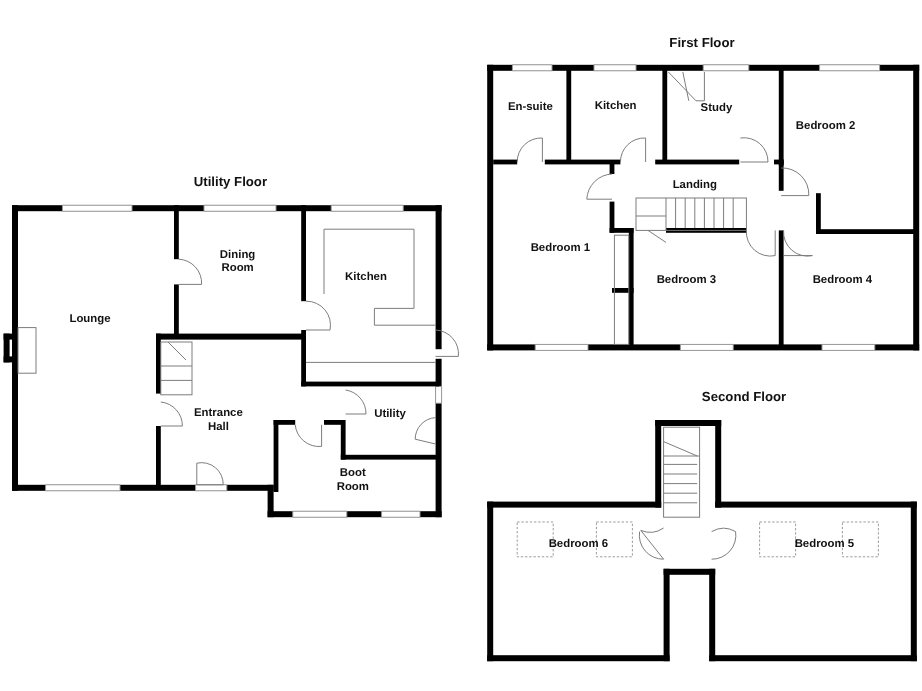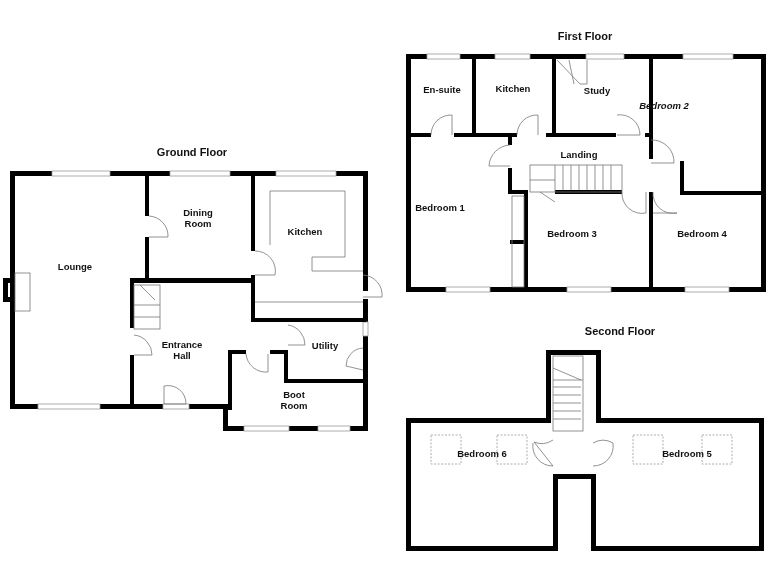--- a/index.html
+++ b/index.html
@@ -159,37 +159,37 @@
     <path class="door" d="M533,443 A20,20 0 0 0 553,466"></path>
     <path class="door" d="M593,443 A20,20 0 0 1 613,443 A20,20 0 0 1 593,466"></path>
 
     <rect class="dash" x="431" y="435" width="30" height="29"></rect>
     <rect class="dash" x="497" y="435" width="30" height="29"></rect>
     <rect class="dash" x="633" y="435" width="30" height="29"></rect>
     <rect class="dash" x="702" y="435" width="30" height="29"></rect>
   </g>
 </svg>
 
-<div class="title" style="left:192px;top:152px;">Ground Floor</div>
+<div class="title" style="left:192px;top:152px;">Utility Floor</div>
 <div class="title" style="left:585px;top:36px;">First Floor</div>
 <div class="title" style="left:620px;top:331px;">Second Floor</div>
 
 <div class="lbl" style="left:75px;top:266px;">Lounge</div>
 <div class="lbl" style="left:198px;top:218px;">Dining
 Room</div>
 <div class="lbl" style="left:305px;top:231px;">Kitchen</div>
 <div class="lbl" style="left:182px;top:350px;">Entrance
 Hall</div>
 <div class="lbl" style="left:325px;top:345px;">Utility</div>
 <div class="lbl" style="left:294px;top:400px;">Boot
 Room</div>
 
 <div class="lbl" style="left:442px;top:89px;">En-suite</div>
 <div class="lbl" style="left:513px;top:88px;">Kitchen</div>
 <div class="lbl" style="left:597px;top:90px;">Study</div>
-<div class="lbl" style="left:664px;top:105px;font-style:italic;">Bedroom 2</div>
+<div class="lbl" style="left:688px;top:105px;">Bedroom 2</div>
 <div class="lbl" style="left:579px;top:154px;">Landing</div>
-<div class="lbl" style="left:440px;top:207px;">Bedroom 1</div>
+<div class="lbl" style="left:467px;top:207px;">Bedroom 1</div>
 <div class="lbl" style="left:572px;top:233px;">Bedroom 3</div>
 <div class="lbl" style="left:702px;top:233px;">Bedroom 4</div>
 
 <div class="lbl" style="left:482px;top:453px;">Bedroom 6</div>
 <div class="lbl" style="left:677px;top:453px;padding-left:20px;">Bedroom 5</div>
 
 </body></html>

